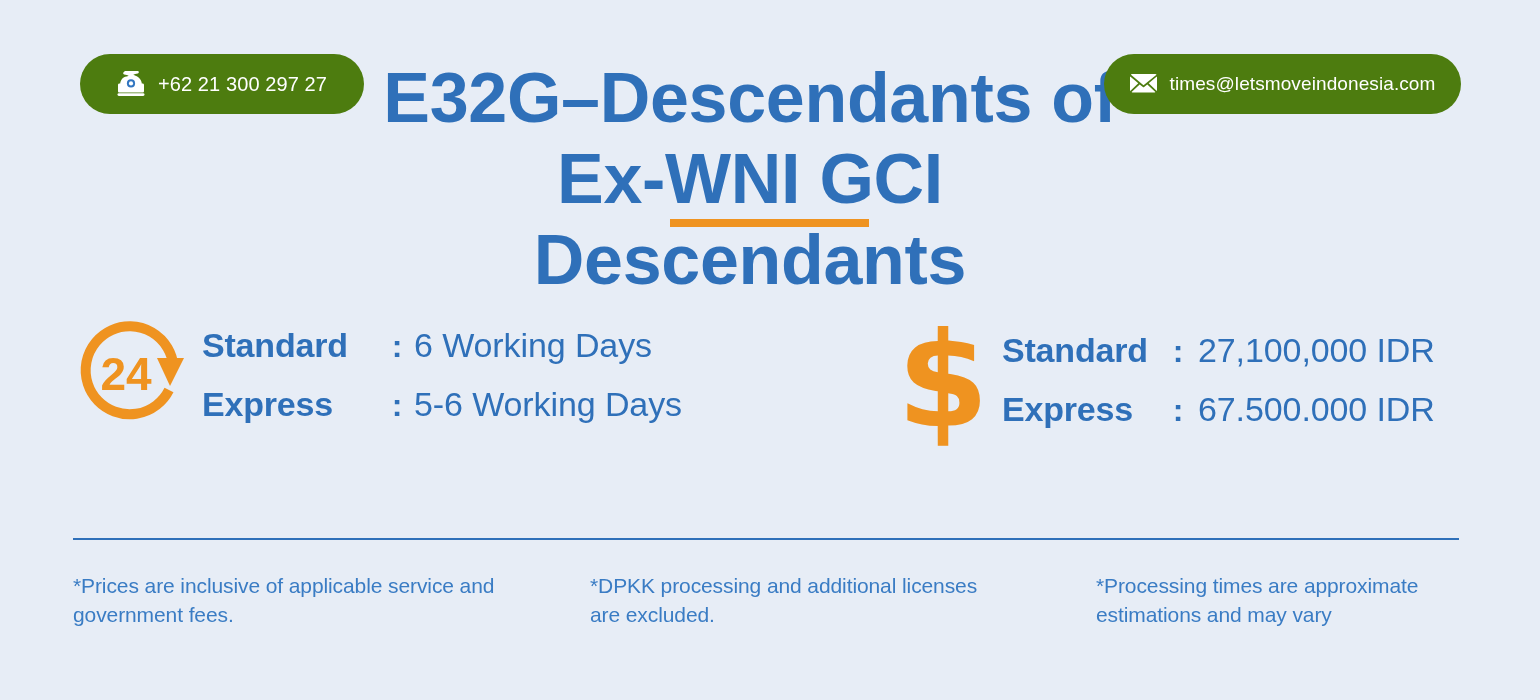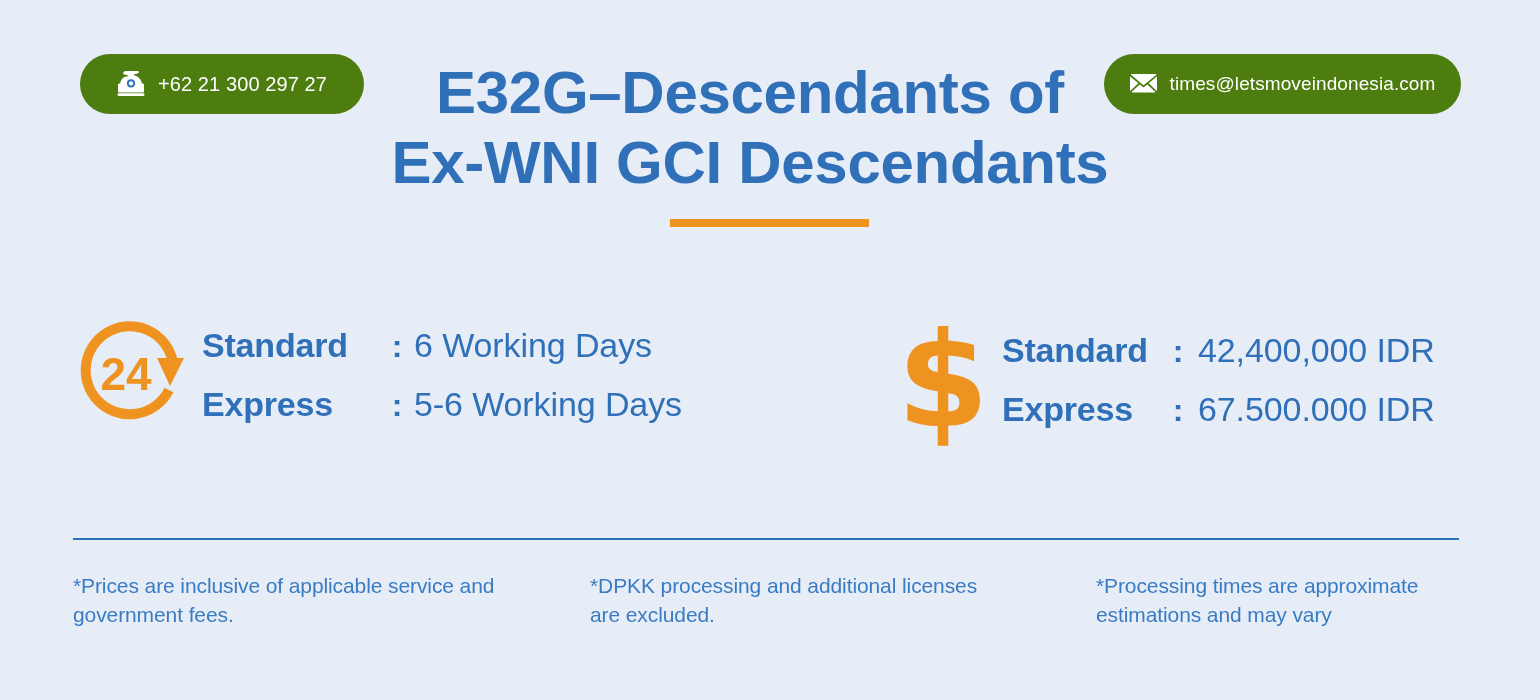--- a/index.html
+++ b/index.html
@@ -63,21 +63,21 @@
     display: block;
   }
 
   .title {
     position: absolute;
     left: 370px;
     top: 58px;
     width: 760px;
     text-align: center;
     color: #2f70b9;
-    font-size: 60px;
+    font-size: 70px;
     font-weight: bold;
     line-height: 1.16;
     letter-spacing: -0.3px;
   }
   .title-line { display: block; }
 
   .title-rule {
     position: absolute;
     left: 670px;
     top: 219px;
@@ -243,21 +243,21 @@
   </div>
 
   <div class="info-group group-price">
     <div class="group-icon price">
       <span class="dollar-glyph">$</span>
     </div>
     <div class="rows">
       <div class="row">
         <span class="row-label">Standard</span>
         <span class="row-colon">:</span>
-        <span class="row-value">42,400,000 IDR</span>
+        <span class="row-value">27,100,000 IDR</span>
       </div>
       <div class="row">
         <span class="row-label">Express</span>
         <span class="row-colon">:</span>
         <span class="row-value">67.500.000 IDR</span>
       </div>
     </div>
   </div>
 </div>
 

